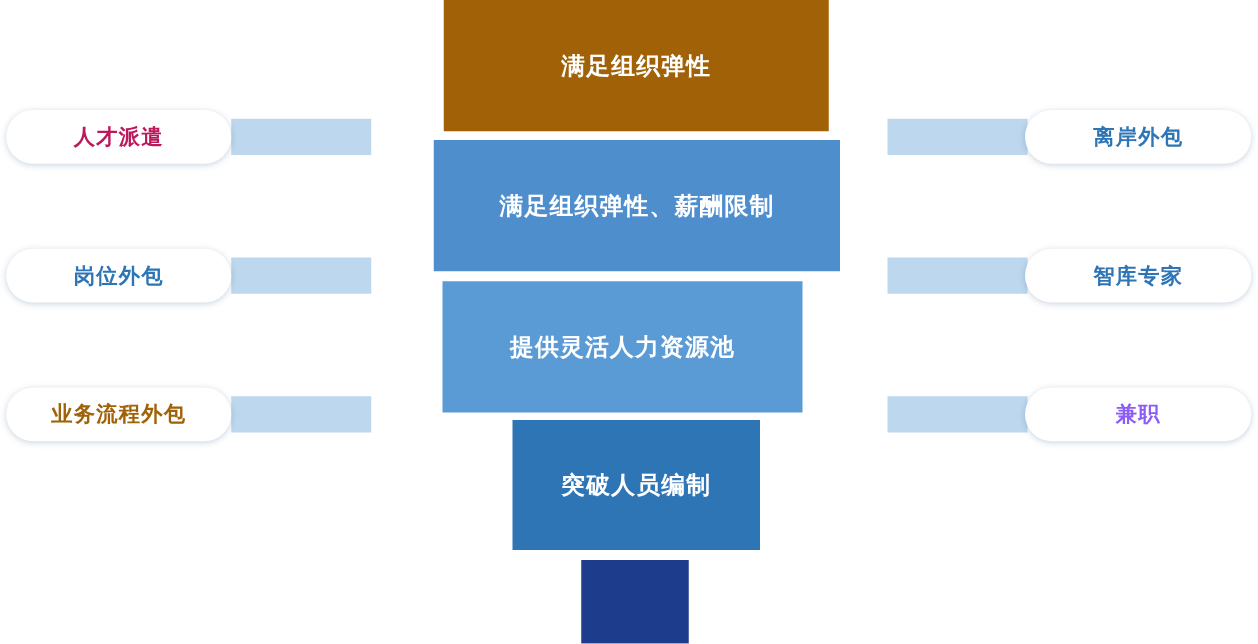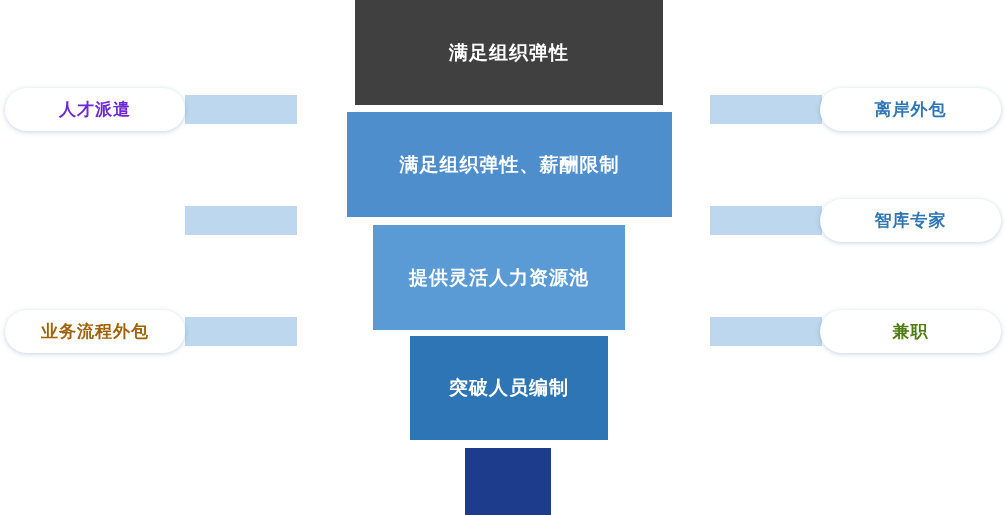--- a/index.html
+++ b/index.html
@@ -21,21 +21,21 @@
     align-items: center;
     justify-content: center;
     color: #ffffff;
     font-weight: bold;
     font-size: 19px;
     letter-spacing: 1px;
     text-align: center;
   }
   .box1 { left: 355px; top: 0px;   width: 308px; height: 105px; }
   .box2 { left: 347px; top: 112px; width: 325px; height: 105px; }
-  .box3 { left: 373px; top: 225px; width: 252px; height: 105px; }
+  .box3 { left: 354px; top: 225px; width: 288px; height: 105px; }
   .box4 { left: 410px; top: 336px; width: 198px; height: 104px; }
   .stem {
     position: absolute;
     left: 465px; top: 448px; width: 86px; height: 67px;
   }
   .bar {
     position: absolute;
     height: 29px;
   }
   .bar-left  { left: 185px; width: 112px; }
@@ -60,52 +60,55 @@
   .pill-right { left: 820px; width: 181px; }
   .pill.r1 { top: 88px; }
   .pill.r2 { top: 199px; }
   .pill.r3 { top: 310px; }
 </style>
 </head>
 <body>
 
 <div class="stage">
 
-  <div class="center-box box1" style="background: #404040;">
+  <div class="center-box box1" style="background: #a16207;">
     <span>满足组织弹性</span>
   </div>
   <div class="center-box box2" style="background: rgb(78, 142, 205);">
     <span>满足组织弹性、薪酬限制</span>
   </div>
   <div class="center-box box3" style="background: rgb(91, 155, 213);">
     <span>提供灵活人力资源池</span>
   </div>
   <div class="center-box box4" style="background: rgb(46, 117, 182);">
     <span>突破人员编制</span>
   </div>
   <div class="stem" style="background: rgb(30, 60, 140);"></div>
 
   <div class="bar bar-left r1" style="background: rgb(189, 215, 238);"></div>
   <div class="bar bar-left r2" style="background: rgb(189, 215, 238);"></div>
   <div class="bar bar-left r3" style="background: rgb(189, 215, 238);"></div>
 
-  <div class="pill pill-left r1" style="color: #6d28d9;">
+  <div class="pill pill-left r1" style="color: #be185d;">
     <span>人才派遣</span>
+  </div>
+  <div class="pill pill-left r2" style="color: rgb(46, 117, 182);">
+    <span>岗位外包</span>
   </div>
   <div class="pill pill-left r3" style="color: #a16207;">
     <span>业务流程外包</span>
   </div>
 
   <div class="bar bar-right r1" style="background: rgb(189, 215, 238);"></div>
   <div class="bar bar-right r2" style="background: rgb(189, 215, 238);"></div>
   <div class="bar bar-right r3" style="background: rgb(189, 215, 238);"></div>
 
   <div class="pill pill-right r1" style="color: rgb(46, 117, 182);">
     <span>离岸外包</span>
   </div>
   <div class="pill pill-right r2" style="color: rgb(46, 117, 182);">
     <span>智库专家</span>
   </div>
-  <div class="pill pill-right r3" style="color: #4d7c0f;">
+  <div class="pill pill-right r3" style="color: #8b5cf6;">
     <span>兼职</span>
   </div>
 
 </div>
 
 </body></html>

